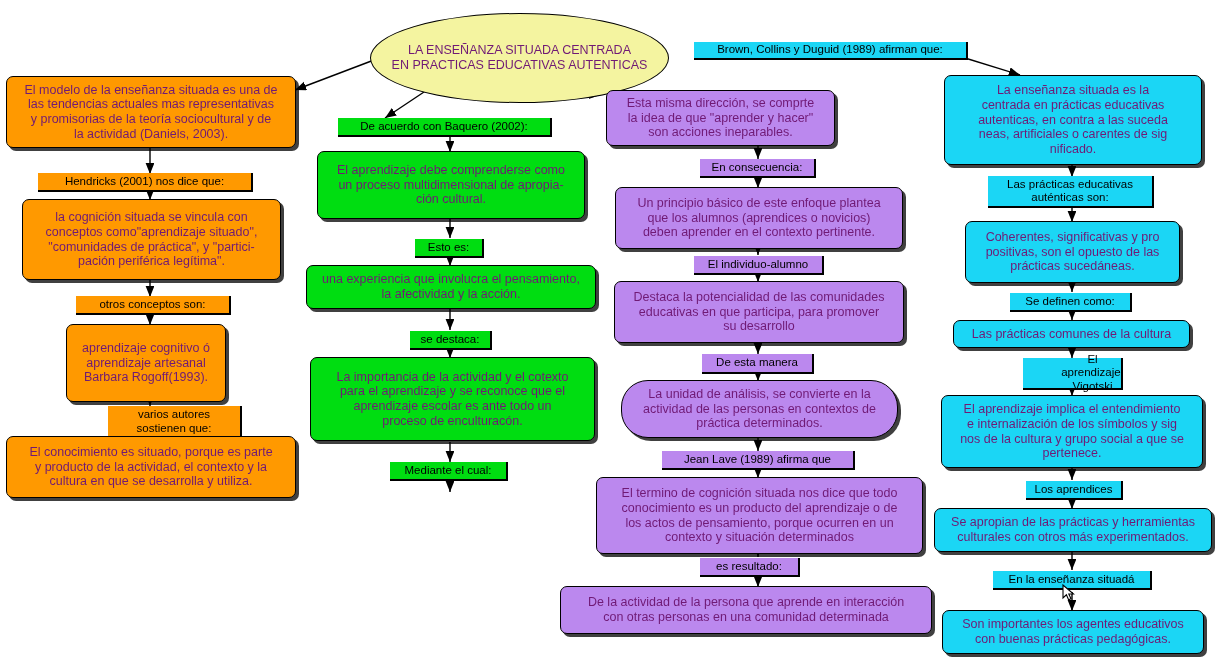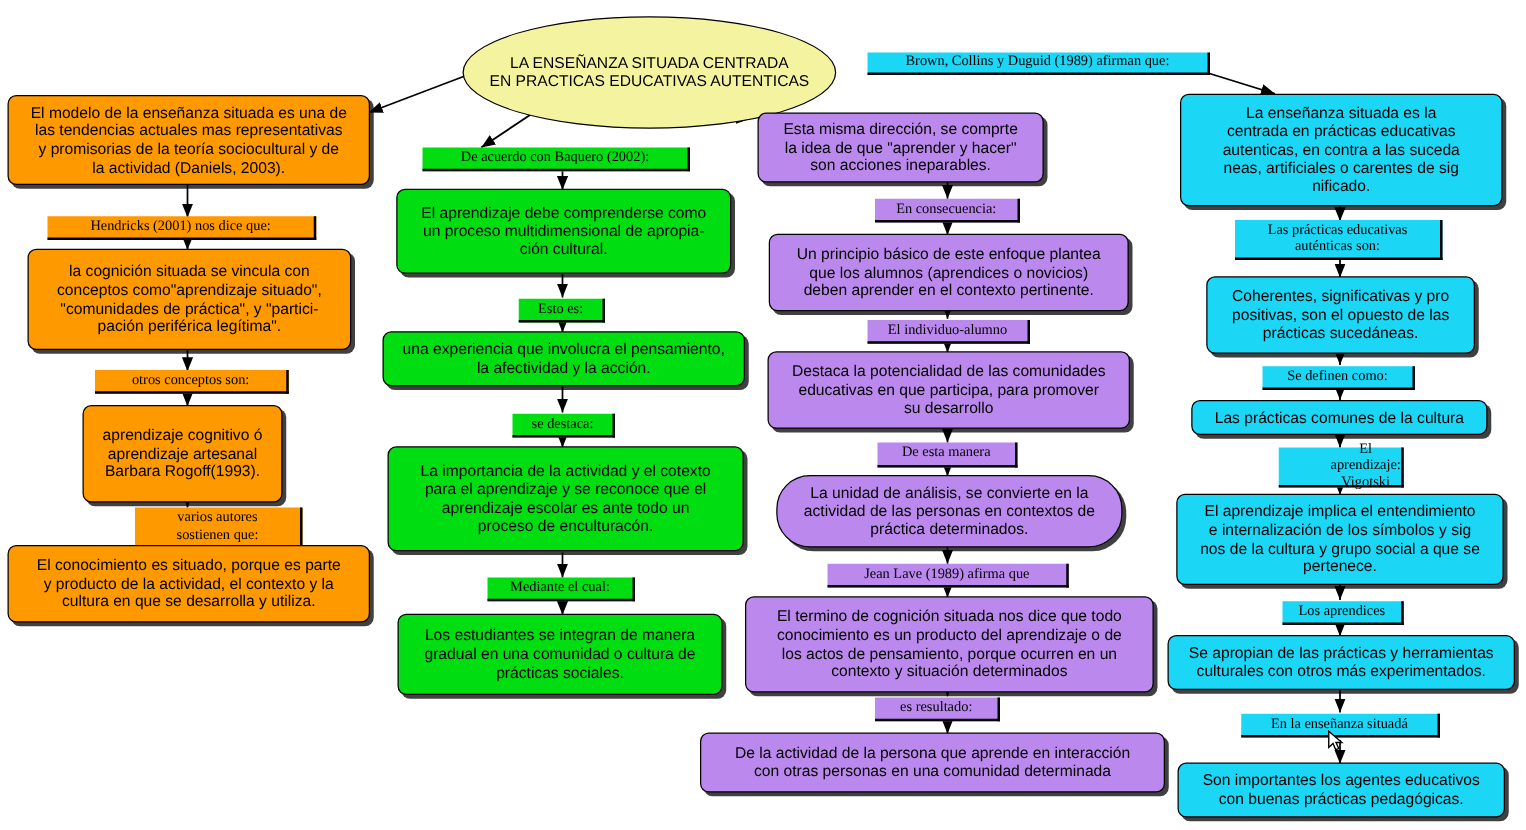--- a/index.html
+++ b/index.html
@@ -19,21 +19,21 @@
     position: absolute;
     box-sizing: border-box;
     border: 1px solid #000000;
     text-align: center;
     line-height: 1.18;
     white-space: pre-line;
     display: flex;
     align-items: center;
     justify-content: center;
     padding: 3px 5px;
-    color: #000000;
+    color: #701a75;
   }
   .box {
     border-radius: 7px;
     box-shadow: 3px 3px 0 rgba(0,0,0,0.75);
     font-size: 12.5px;
   }
   .orange { background: #FF9900; }
   .green  { background: #00DD11; }
   .purple { background: #BB88EE; }
   .cyan   { background: #1BD6F5; }
@@ -50,21 +50,20 @@
     text-align: center;
     line-height: 1.15;
     white-space: pre-line;
     display: flex;
     align-items: center;
     justify-content: center;
     color: #000000;
     border-bottom: 2px solid #000000;
     border-right: 2px solid #000000;
     padding: 0 3px;
-    font-family: Liberation Serif, serif;
   }
   .lbl-orange { background: #FF9900; }
   .lbl-green  { background: #00DD11; }
   .lbl-purple { background: #BB88EE; }
   .lbl-cyan   { background: #1BD6F5; }
   svg.edges {
     position: absolute;
     left: 0;
     top: 0;
     width: 1221px;
@@ -182,23 +181,20 @@
 
   <div class="link-label lbl-green" style="left:410px; top:331px; width:82px; height:19px;">se destaca:</div>
 
   <div class="node box green" style="left:310px; top:357px; width:285px; height:84px;">La importancia de la actividad y el cotexto
 para el aprendizaje y se reconoce que el
 aprendizaje escolar es ante todo un
 proceso de enculturacón.</div>
 
   <div class="link-label lbl-green" style="left:390px; top:462px; width:118px; height:19px;">Mediante el cual:</div>
 
-  <div class="node box green" style="left:318px; top:491px; width:260px; height:65px;">Los estudiantes se integran de manera
-gradual en una comunidad o cultura de
-prácticas sociales.</div>
 
   <div class="node box purple" style="left:606px; top:90px; width:229px; height:56px;">Esta misma dirección, se comprte
 la idea de que "aprender y hacer"
 son acciones ineparables.</div>
 
   <div class="link-label lbl-purple" style="left:700px; top:159px; width:116px; height:19px;">En consecuencia:</div>
 
   <div class="node box purple" style="left:615px; top:187px; width:288px; height:62px;">Un principio básico de este enfoque plantea
 que los alumnos (aprendices o novicios)
 deben aprender en el contexto pertinente.</div>

